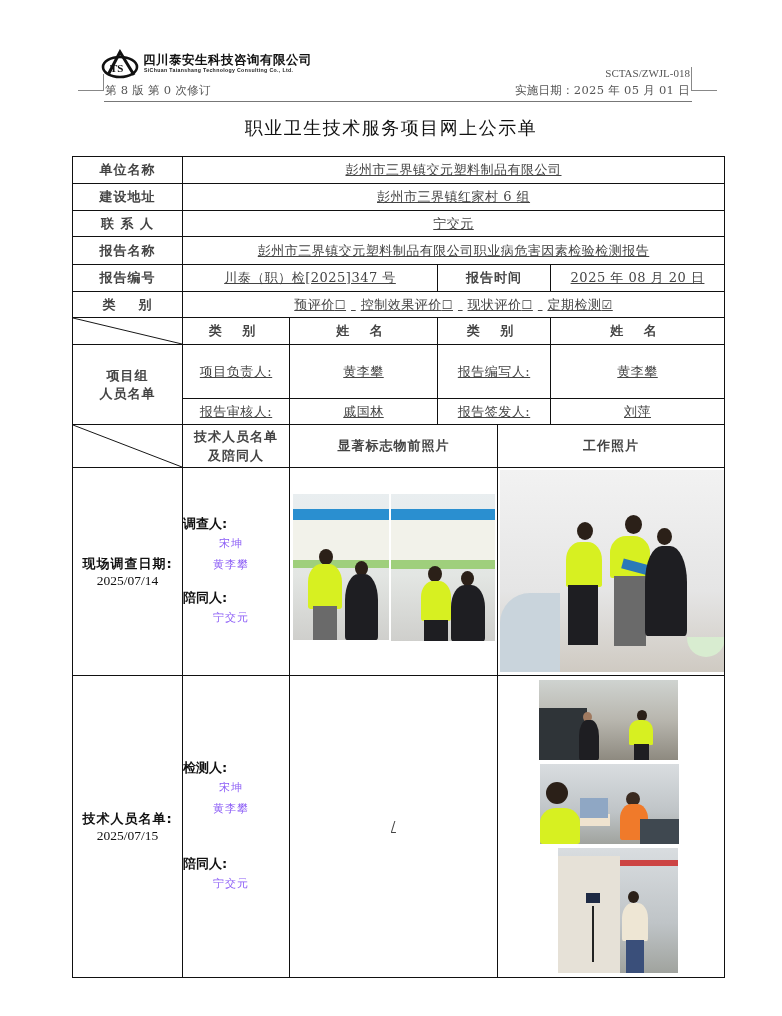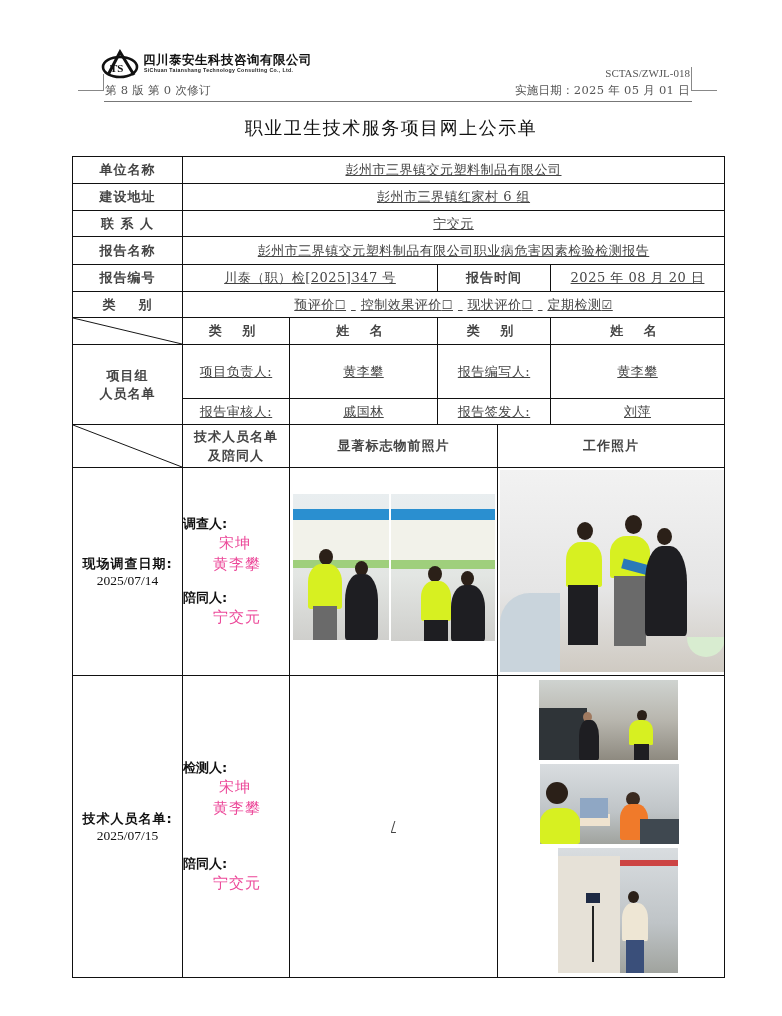--- a/index.html
+++ b/index.html
@@ -34,21 +34,21 @@
   .diag { position:relative; }
   .diag svg { position:absolute; left:0; top:0; width:100%; height:100%; }
   .chk { font-family:"DejaVu Sans",sans-serif; font-size:12px; }
   .cat-item { margin:0 5px; }
 
   .side-date { text-align:right; font-size:13px; color:#111 !important; }
   .side-date .l { font-family:"DejaVu Sans",sans-serif; font-weight:bold; letter-spacing:1px; }
   .side-date .d { font-family:"Liberation Serif",serif; font-size:13.5px; }
   .staff { text-align:left !important; color:#111 !important; }
   .staff .h { font-family:"DejaVu Sans",sans-serif; font-weight:bold; font-size:13px; }
-  .staff .n { padding-left:30px; color:#ec4899; font-size:15px; line-height:21px; letter-spacing:1px; }
+  .staff .n { padding-left:30px; color:#8b5cf6; font-size:11px; line-height:21px; letter-spacing:1px; }
 
   
   .photo { position:absolute; overflow:hidden; }
   .ph-wall { background:linear-gradient(#e9eef0 0%, #e3e6e3 55%, #cfcfcc 100%); }
   .ph-banner { position:absolute; left:0; right:0; top:10%; height:8%; background:#2a8fd0; }
   .ph-banner2 { position:absolute; left:0; right:0; top:18%; height:30%; background:#f2f2ea; }
   .ph-grass { position:absolute; left:0; right:0; top:45%; height:6%; background:#9fcf7c; }
   .person { position:absolute; border-radius:40% 40% 6% 6%; }
   .head { position:absolute; border-radius:50%; background:#2b2018; }
   .vest { background:#d7f021; }

